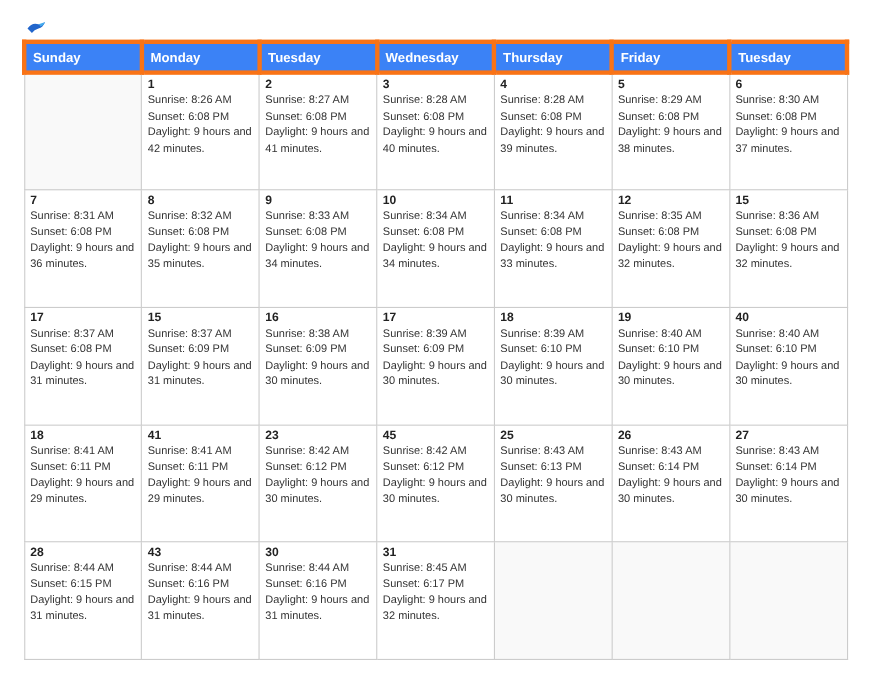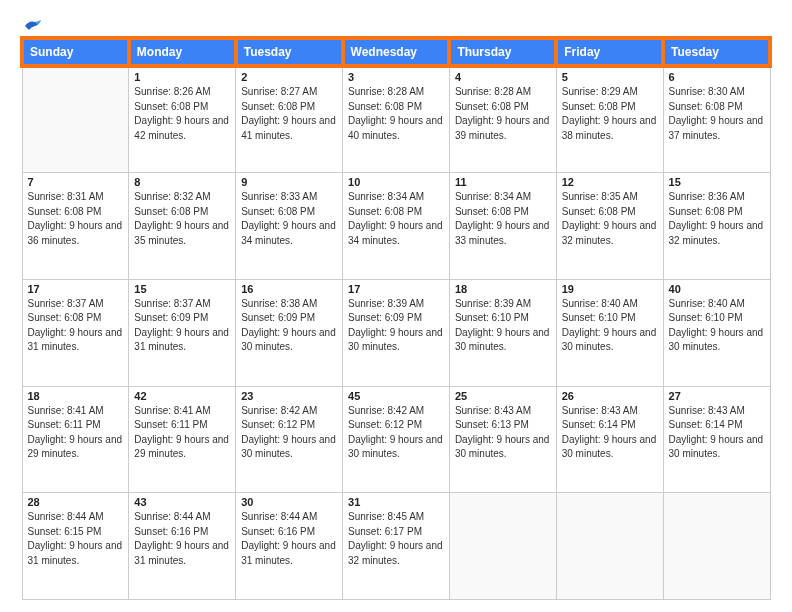--- a/index.html
+++ b/index.html
@@ -203,21 +203,21 @@
             <span class="day-num">40</span>
             <div class="day-info">Sunrise: 8:40 AM<br>Sunset: 6:10 PM<br>Daylight: 9 hours and 30 minutes.</div>
           </td>
         </tr>
         <tr>
           <td>
             <span class="day-num">18</span>
             <div class="day-info">Sunrise: 8:41 AM<br>Sunset: 6:11 PM<br>Daylight: 9 hours and 29 minutes.</div>
           </td>
           <td>
-            <span class="day-num">42</span>
+            <span class="day-num">41</span>
             <div class="day-info">Sunrise: 8:41 AM<br>Sunset: 6:11 PM<br>Daylight: 9 hours and 29 minutes.</div>
           </td>
           <td>
             <span class="day-num">23</span>
             <div class="day-info">Sunrise: 8:42 AM<br>Sunset: 6:12 PM<br>Daylight: 9 hours and 30 minutes.</div>
           </td>
           <td>
             <span class="day-num">45</span>
             <div class="day-info">Sunrise: 8:42 AM<br>Sunset: 6:12 PM<br>Daylight: 9 hours and 30 minutes.</div>
           </td>

